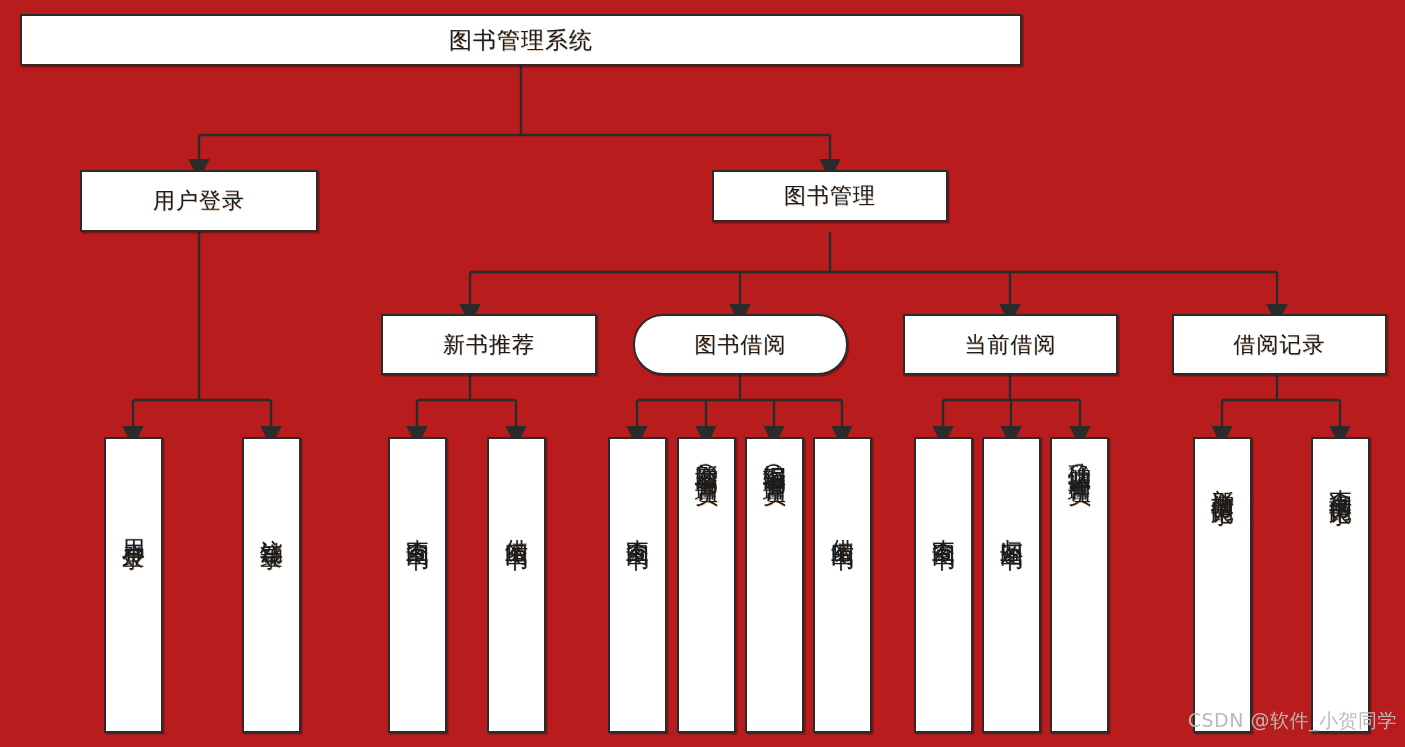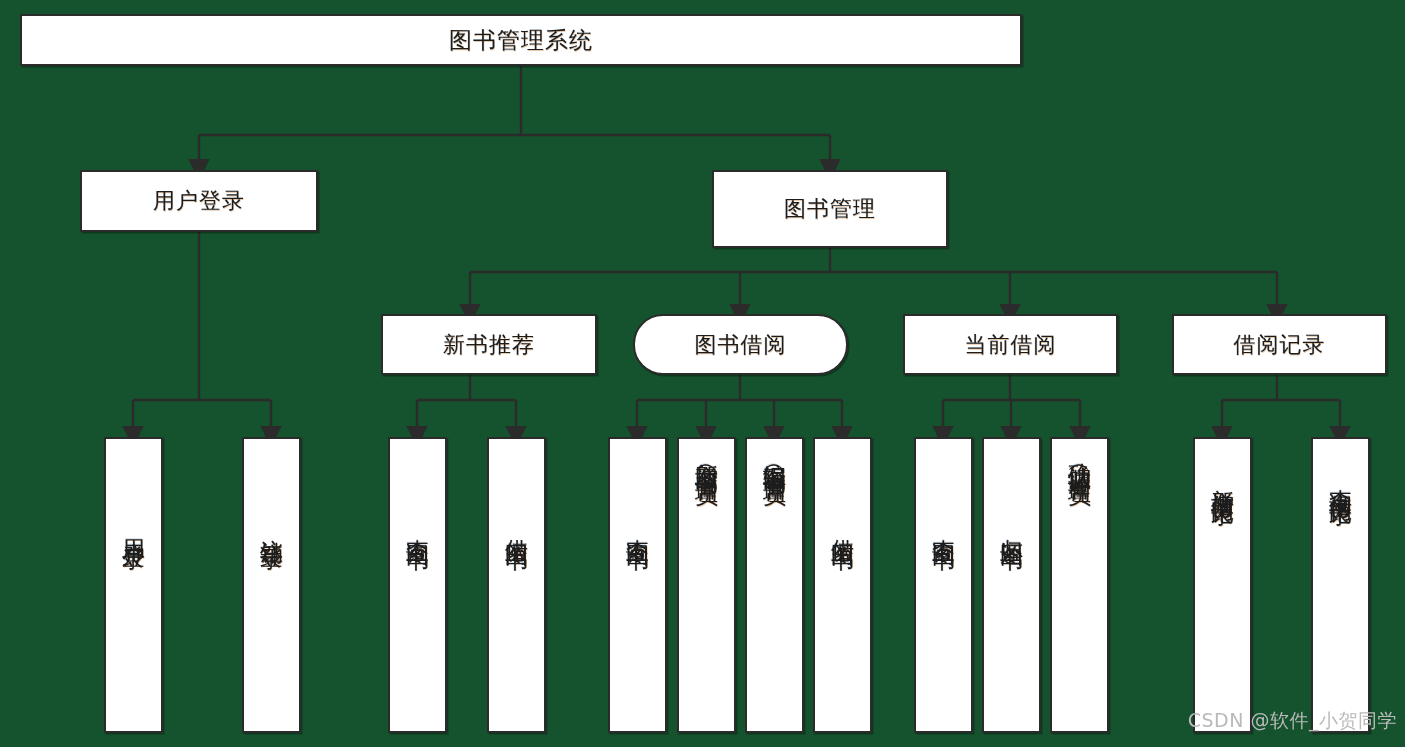--- a/index.html
+++ b/index.html
@@ -7,21 +7,21 @@
     padding: 0;
     background: #ffffff;
   }
   body {
     font-family: "DejaVu Sans", "Liberation Sans", sans-serif;
   }
   #canvas {
     position: relative;
     width: 1405px;
     height: 747px;
-    background: #14532d;
+    background: #b91c1c;
     overflow: hidden;
     text-align: center;
   }
   svg#edges {
     position: absolute;
     left: 0;
     top: 0;
     width: 1405px;
     height: 747px;
     pointer-events: none;
@@ -125,21 +125,21 @@
     </g>
   </svg>
 
   <div class="node root" style="left:20px; top:14px; width:1002px; height:52px;">
     <span class="label">图书管理系统</span>
   </div>
 
   <div class="node" style="left:80px; top:170px; width:238px; height:62px;">
     <span class="label">用户登录</span>
   </div>
-  <div class="node" style="left:712px; top:170px; width:236px; height:78px;">
+  <div class="node" style="left:712px; top:170px; width:236px; height:52px;">
     <span class="label">图书管理</span>
   </div>
 
   <div class="node" style="left:362px; top:314px; width:216px; height:61px;margin-left:19px;">
     <span class="label">新书推荐</span>
   </div>
   <div class="node" style="left:633px; top:314px; width:215px; height:61px;border-radius:30px;">
     <span class="label">图书借阅</span>
   </div>
   <div class="node" style="left:903px; top:314px; width:215px; height:61px;">

